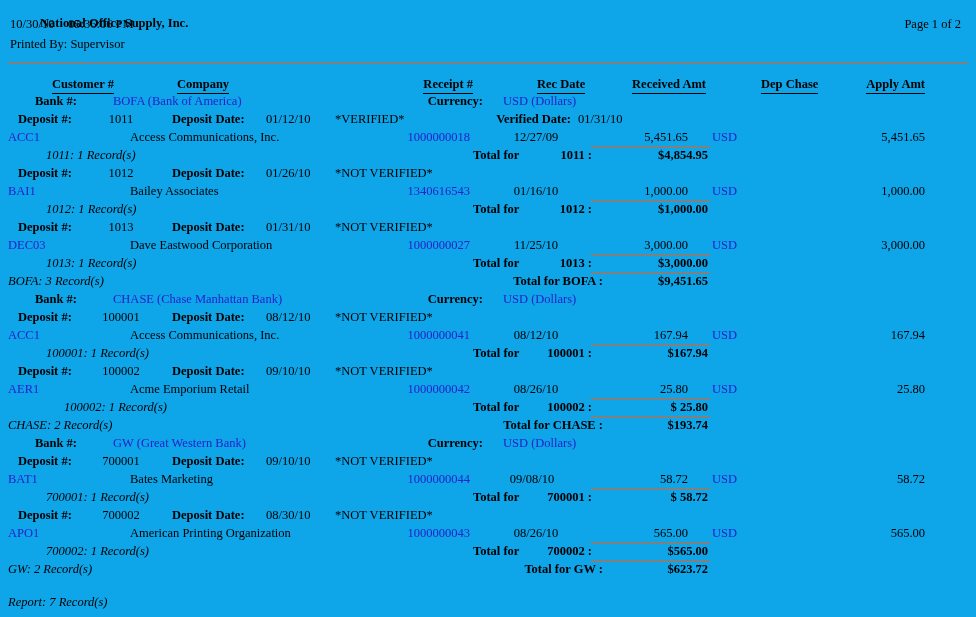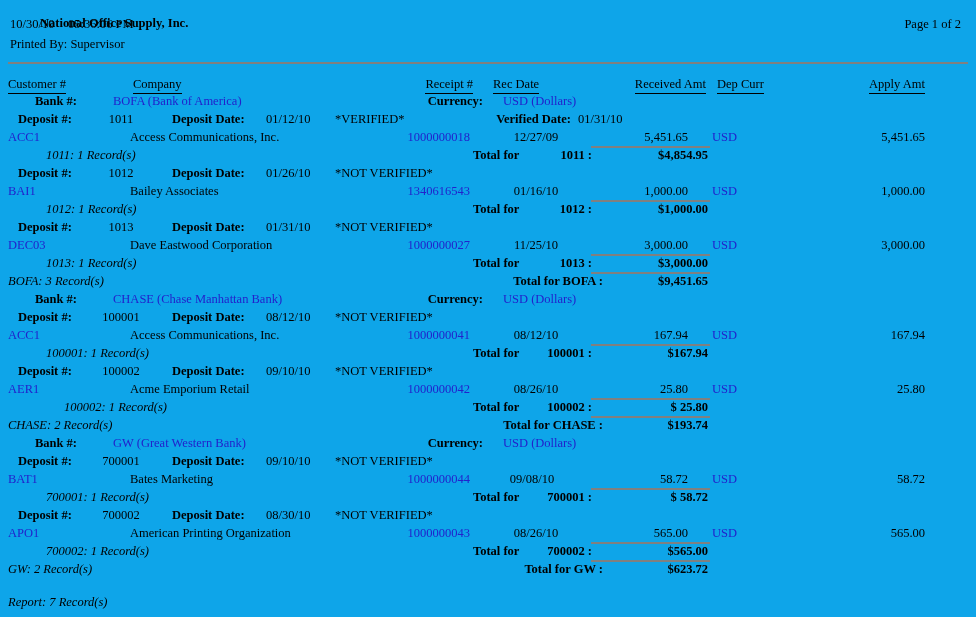--- a/index.html
+++ b/index.html
@@ -3,21 +3,21 @@
 <meta charset="utf-8">
 <style>
   html,body{margin:0;padding:0;background:#fff;}
   #page{position:relative;width:976px;height:617px;background:#0ea5e9;overflow:hidden;
         font-family:"Liberation Serif","DejaVu Serif",serif;font-size:12.5px;color:#000;}
   .t{position:absolute;white-space:nowrap;line-height:15px;}
   .b{font-weight:bold;}
   .i{font-style:italic;}
   .bl{color:#2222CC;}
   .ctr{text-align:center;}
-  .hdr{font-weight:normal;border-bottom:1px solid #000;padding-bottom:1px;}
+  .hdr{font-weight:bold;border-bottom:1px solid #000;padding-bottom:1px;margin-left:44px;}
   .rule{position:absolute;background:#808080;}
   #top-rule{top:62px;left:8px;right:8px;height:2px;}
   .totline{height:2px;left:591px;width:119px;background:#808080;}
   #company-name{left:0;right:0;top:16px;font-weight:bold;padding-left:40px;}
   #report-title{left:0;right:0;text-align:center;top:33px;font-weight:bold;font-size:17.5px;}
 </style>
 </head>
 <body>
 
 <div id="page">
@@ -27,21 +27,21 @@
   <span class="t" style="left:10px;top:37px">Printed By: Supervisor</span>
   <span class="t" id="company-name">National Office Supply, Inc.</span>
   <span class="t" style="right:15px;top:17px">Page 1 of 2</span>
   <div class="rule" id="top-rule"></div>
 
   <span class="t hdr" style="left:8px;top:77px">Customer #</span>
   <span class="t hdr" style="left:133px;top:77px">Company</span>
   <span class="t hdr" style="right:503px;top:77px">Receipt #</span>
   <span class="t hdr" style="left:493px;top:77px">Rec Date</span>
   <span class="t hdr" style="right:270px;top:77px">Received Amt</span>
-  <span class="t hdr" style="left:717px;top:77px">Dep Curr</span>
+  <span class="t hdr" style="left:717px;top:77px">Dep Chase</span>
   <span class="t hdr" style="right:51px;top:77px">Apply Amt</span>
 
   <div id="report-body">
       <span class="t b" style="left: 35px; top: 94px;">Bank #:</span>
       <span class="t bl" style="left: 113px; top: 94px;">BOFA (Bank of America)</span>
       <span class="t b" style="right: 493px; top: 94px;">Currency:</span>
       <span class="t bl" style="left: 503px; top: 94px;">USD (Dollars)</span>
       <span class="t b" style="left: 18px; top: 112px;">Deposit #:</span>
       <span class="t ctr" style="left: 85px; width: 72px; top: 112px;">1011</span>
       <span class="t b" style="left: 172px; top: 112px;">Deposit Date:</span>

